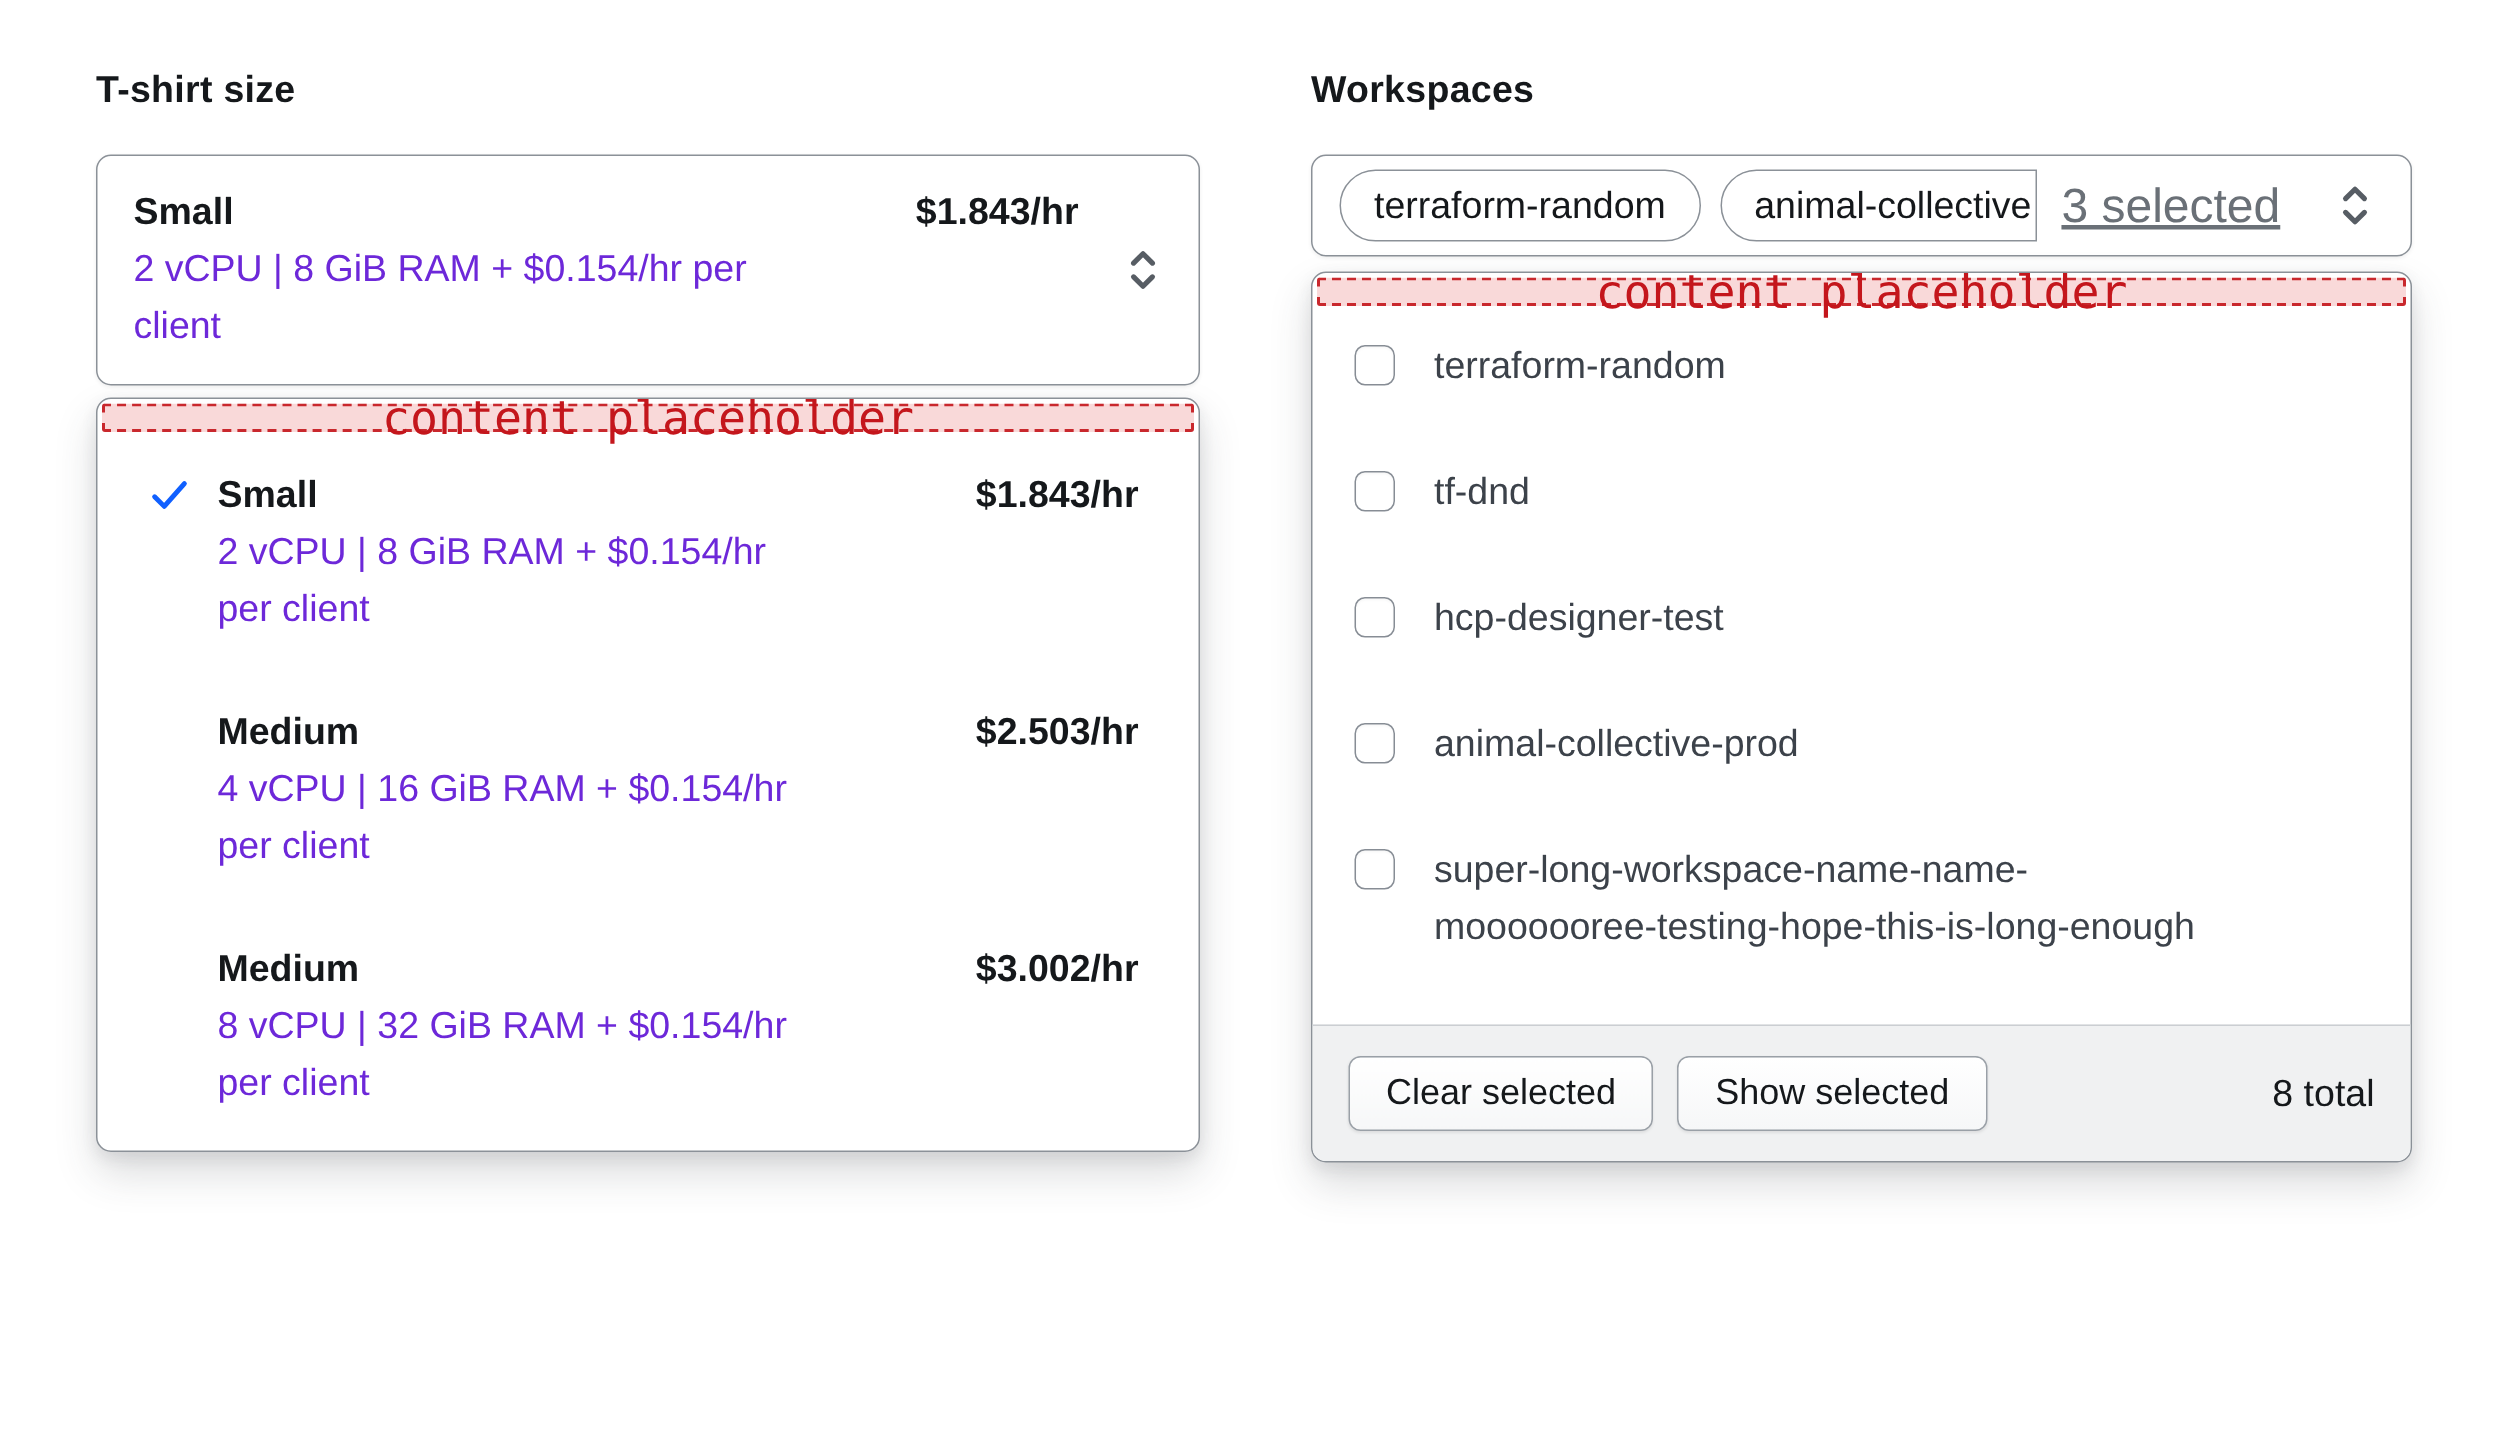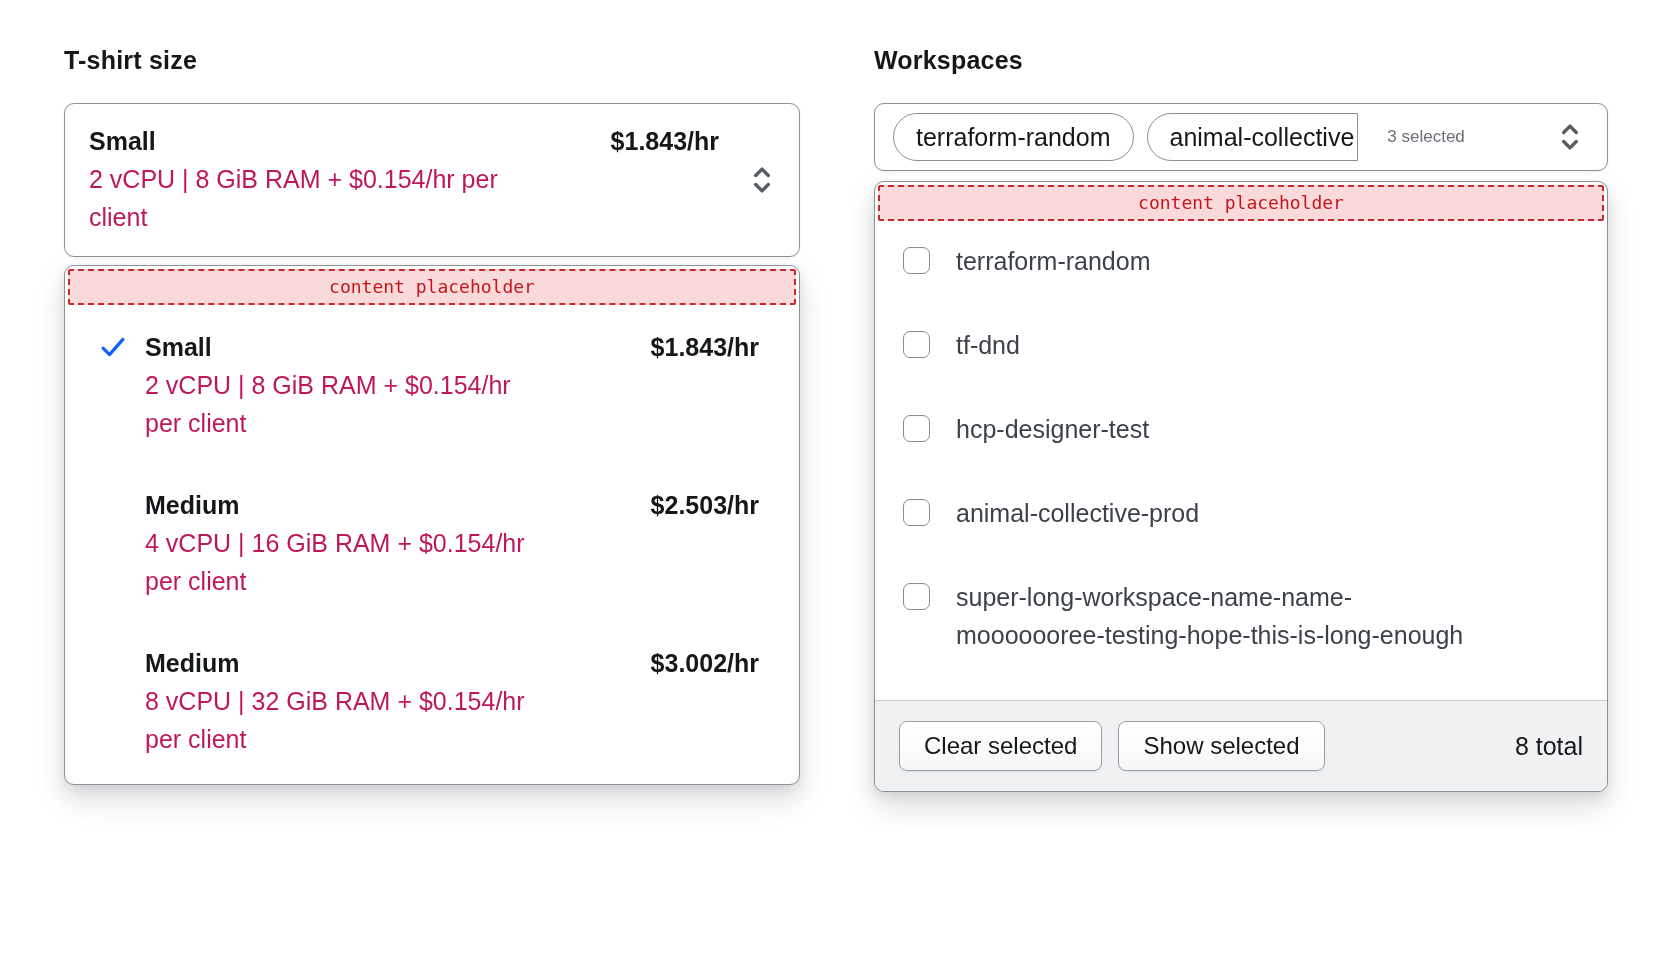--- a/index.html
+++ b/index.html
@@ -21,44 +21,44 @@
 
   
   .dropdown {
     background:#fff;
     border:1px solid #8b9198;
     border-radius:10px;
     box-shadow:0 14px 28px rgba(55,59,67,.18), 0 4px 10px rgba(55,59,67,.10);
     overflow:hidden;
   }
   .placeholder-banner {
-    margin:3px; height:36px;
+    margin:3px; height:19px;
     background:#f9d9d9;
     border:2px dashed #c9282d;
     color:#c4161c;
     font-family:"DejaVu Sans Mono", monospace;
-    font-size:18px; line-height:32px;
+    font-size:31px; line-height:32px;
     display:flex; align-items:center; justify-content:center;
     border-radius:2px;
   }
 
   
   .select-trigger {
     position:relative;
     background:#fff;
     border:1px solid #8b9198;
     border-radius:10px;
     box-shadow:0 1px 3px rgba(0,0,0,.07);
     padding:18px 24px 20px 24px;
     cursor:pointer;
   }
   .opt-head { display:flex; justify-content:space-between; align-items:baseline; }
   .opt-title { font-size:25px; font-weight:700; line-height:38px; color:#15181b; }
   .opt-price { font-size:25px; font-weight:700; line-height:38px; color:#15181b; white-space:nowrap; }
-  .opt-desc  { font-size:25px; font-weight:400; line-height:38px; color:#be185d; }
+  .opt-desc  { font-size:25px; font-weight:400; line-height:38px; color:#6d28d9; }
   .select-trigger .opt-head { padding-right:56px; }
   .trigger-desc { max-width:440px; }
 
   .caret-icon {
     position:absolute; right:22px; top:50%; transform:translateY(-50%);
     width:30px; height:34px; display:flex; align-items:center; justify-content:center;
   }
   .caret-icon svg { display:block; }
 
   .tshirt-dropdown { margin-top:8px; padding-bottom:4px; }
@@ -85,21 +85,21 @@
     border:1px solid #8b9198; border-radius:999px;
     padding:0 22px;
     font-size:25px; color:#15181b; white-space:nowrap;
     background:#fff;
   }
   .pill-clipped {
     border-radius:999px 0 0 999px;
     padding-right:3px;
     overflow:hidden; max-width:232px;
   }
-  .selected-count { font-size:17px; color:#6a7077; white-space:nowrap; margin-left:16px; }
+  .selected-count { font-size:32px; color:#6a7077; white-space:nowrap; margin-left:3px;text-decoration:underline; }
   .ms-trigger .caret-icon { position:static; transform:none; margin-left:auto; }
 
   .ws-dropdown { margin-top:10px; }
   .ws-list { padding:18px 28px 46px 28px; }
   .ws-item { display:flex; align-items:flex-start; gap:26px; margin-bottom:46px; cursor:pointer; }
   .ws-item:last-child { margin-bottom:0; }
   .checkbox {
     flex:0 0 27px; width:27px; height:27px; margin-top:5px;
     background:#fff; border:1.5px solid #878d95; border-radius:7px;
     box-shadow:inset 0 1px 2px rgba(0,0,0,.04);

